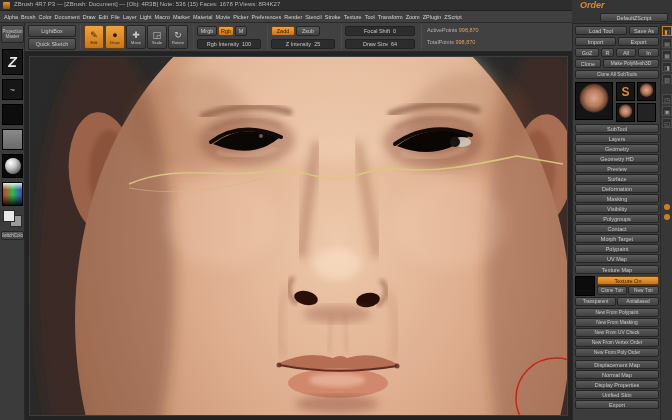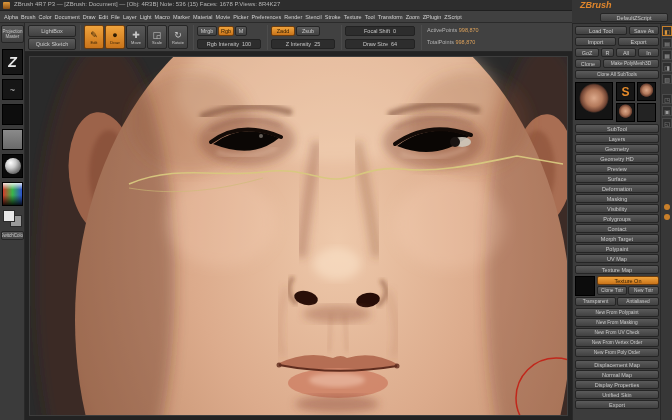--- a/index.html
+++ b/index.html
@@ -59,21 +59,21 @@
     <span class="menu-item">Stroke</span>
     <span class="menu-item">Texture</span>
     <span class="menu-item">Tool</span>
     <span class="menu-item">Transform</span>
     <span class="menu-item">Zoom</span>
     <span class="menu-item">ZPlugin</span>
     <span class="menu-item">ZScript</span>
   </div>
 
   <div class="abs" style="left:572px;top:0;width:100px;height:24px;background:#353535;border-bottom:1px solid #262626;">
-    <span class="abs" style="left:8px;top:0px;font-size:9px;font-style:italic;font-weight:bold;color:#e0862c;">ZBrush</span>
+    <span class="abs" style="left:8px;top:0px;font-size:9px;font-style:italic;font-weight:bold;color:#e0862c;">Order</span>
     <div class="zbtn abs" style="left:28px;top:13px;width:68px;height:9px;">
         <span>DefaultZScript</span>
       </div>
   </div>
 
   <div class="abs" style="left:25px;top:23px;width:547px;height:29px;background:#414141;border-bottom:1px solid #262626;">
     <div class="zbtn abs" style="left:3px;top:2px;width:48px;height:12px;">
         <span>LightBox</span>
       </div>
     <div class="zbtn abs" style="left:3px;top:15px;width:48px;height:12px;">

